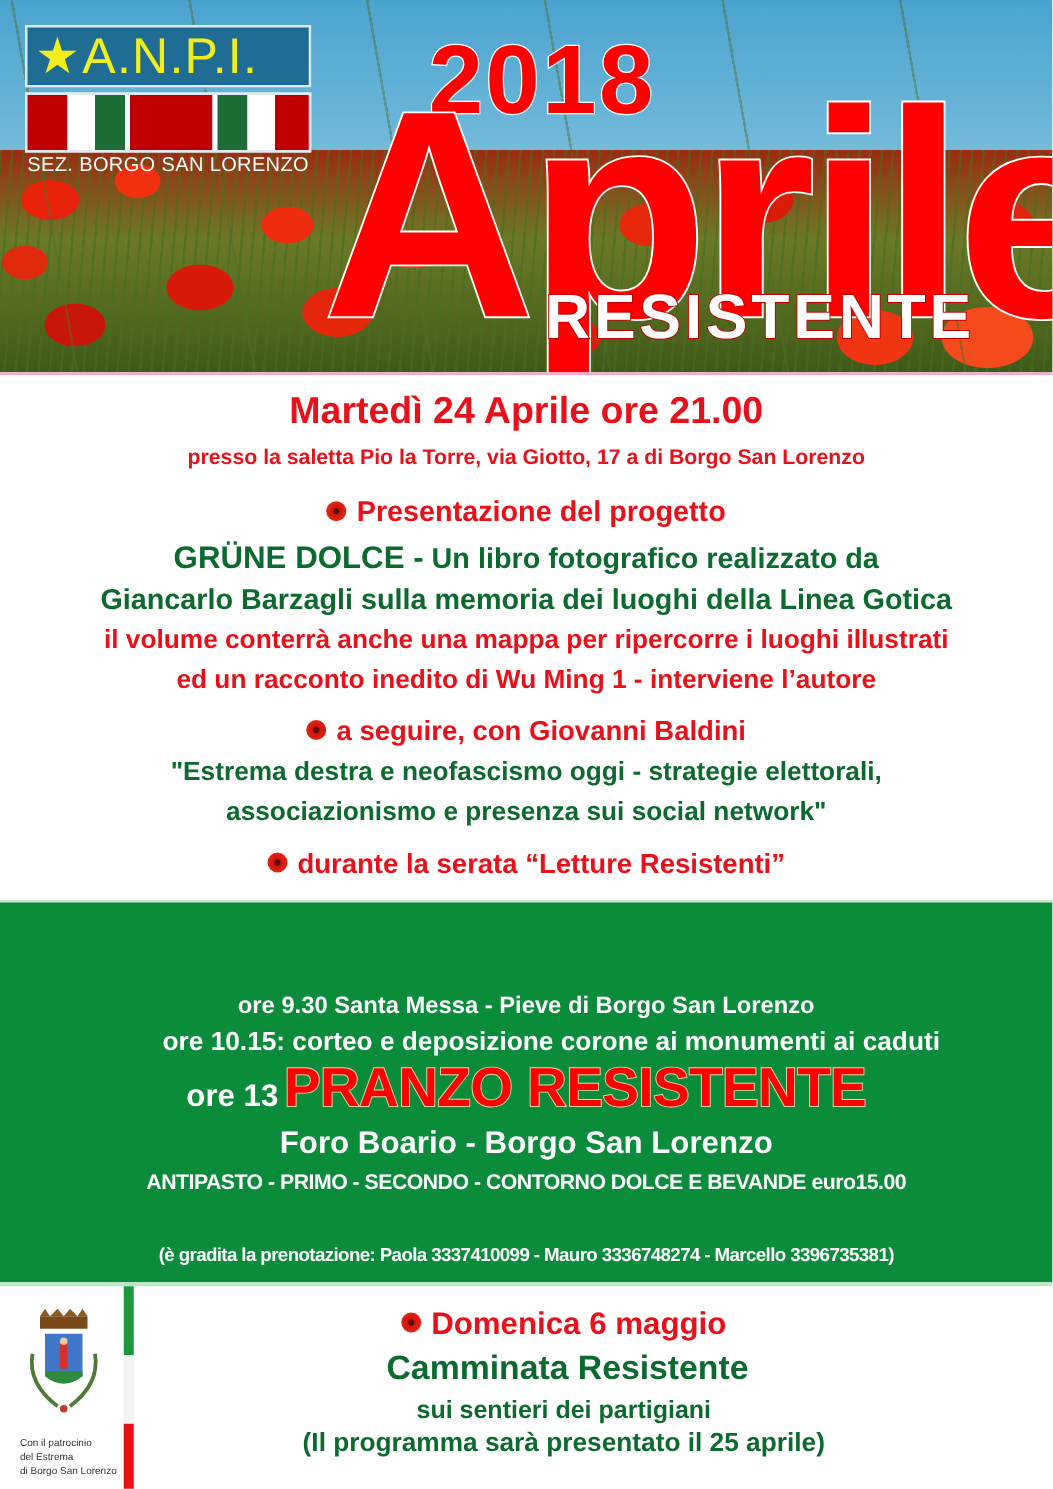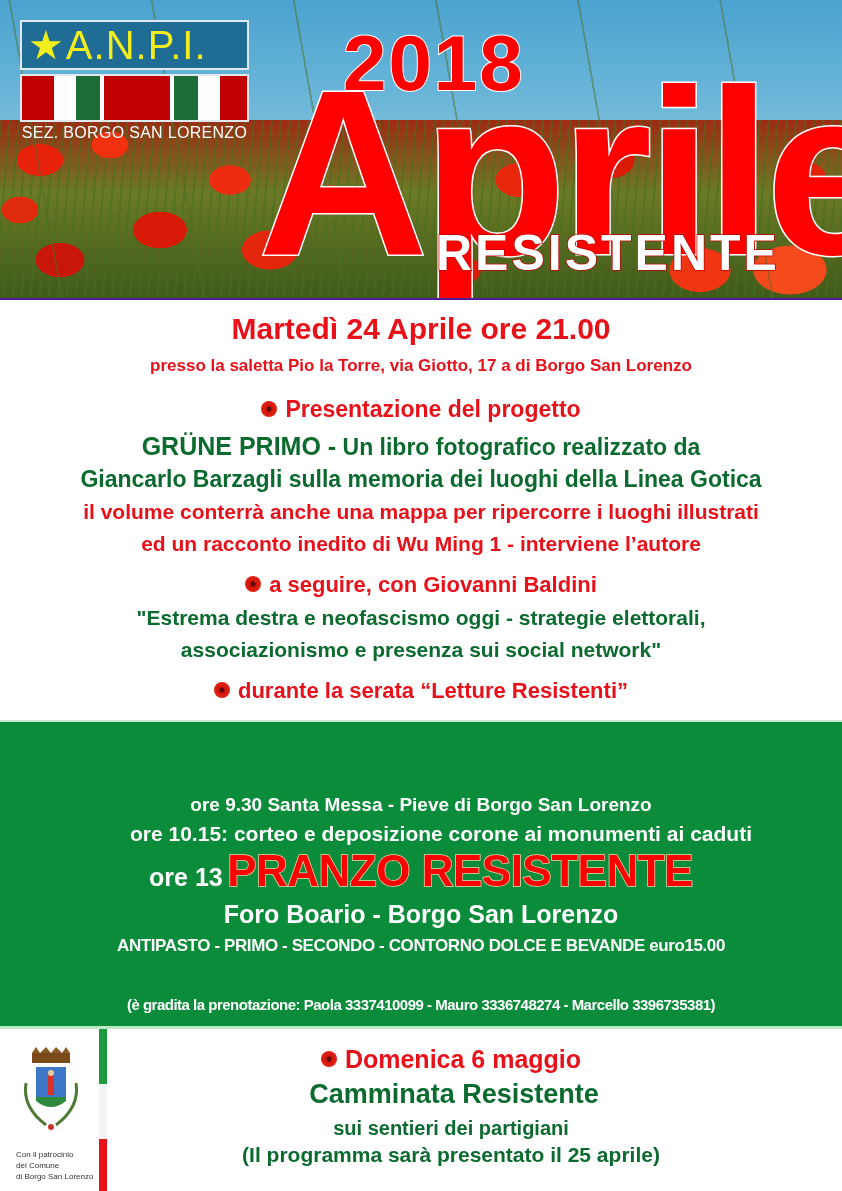--- a/index.html
+++ b/index.html
@@ -62,21 +62,21 @@
     position: absolute; left: 258px; top: 54px; font-size: 236px; font-weight: bold; color: #ff0000;
     -webkit-text-stroke: 3px #ffffff; paint-order: stroke fill; line-height: 1; letter-spacing: -6px;
   }
   .resistente {
     position: absolute; left: 436px; top: 228px; font-size: 50px; font-weight: bold; color: #ffffff;
     -webkit-text-stroke: 1.5px #c00000; paint-order: stroke fill; line-height: 1; letter-spacing: 3px;
   }
 
   
   .s1 { position: absolute; left: 0; top: 298px; width: 842px; height: 422px; background: #ffffff;
-        border-top: 2px solid #4c1d95; text-align: center; }
+        border-top: 2px solid #f9a8d4; text-align: center; }
   .red { color: #e8111a; }
   .green { color: #0b6b2f; }
   .line { position: absolute; left: 0; width: 842px; text-align: center; font-weight: bold; white-space: nowrap; }
   .poppy {
     display: inline-block; width: 16px; height: 16px; border-radius: 50%; margin-right: 8px;
     background: radial-gradient(circle at 50% 50%, #5a0a0a 0 2px, #d2140c 3px, #e8301a 100%);
     vertical-align: middle; position: relative; top: -2px;
   }
 
   
@@ -127,21 +127,21 @@
 </div>
 
 <div class="s1">
   <div class="line red" style="top:12px;font-size:30px;">Martedì 24 Aprile ore 21.00</div>
   <div class="line red" style="top:56px;font-size:17px;">presso la saletta Pio la Torre, via Giotto, 17 a di Borgo San Lorenzo</div>
 
   <div class="line red" style="top:96px;font-size:23px;">
     <span class="poppy"></span><span>Presentazione del progetto</span>
   </div>
   <div class="line green" style="top:132px;font-size:23px;">
-    <span style="font-size:25px;">GRÜNE PRIMO -</span><span> Un libro fotografico realizzato da</span>
+    <span style="font-size:25px;">GRÜNE DOLCE -</span><span> Un libro fotografico realizzato da</span>
   </div>
   <div class="line green" style="top:166px;font-size:23px;">Giancarlo Barzagli sulla memoria dei luoghi della Linea Gotica</div>
   <div class="line red" style="top:200px;font-size:21px;">il volume conterrà anche una mappa per ripercorre i luoghi illustrati</div>
   <div class="line red" style="top:232px;font-size:21px;">ed un racconto inedito di Wu Ming 1 - interviene l’autore</div>
 
   <div class="line red" style="top:272px;font-size:22px;">
     <span class="poppy"></span><span>a seguire, con Giovanni Baldini</span>
   </div>
   <div class="line green" style="top:306px;font-size:21px;">"Estrema destra e neofascismo oggi - strategie elettorali,</div>
   <div class="line green" style="top:338px;font-size:21px;">associazionismo e presenza sui social network"</div>
@@ -172,21 +172,21 @@
       <path d="M20 54 Q35 66 50 54 L50 50 L20 50 Z" fill="#2e8a3c"></path>
       <rect x="32" y="28" width="6" height="20" fill="#d9302a"></rect>
       <circle cx="35" cy="26" r="3" fill="#f0c8a0"></circle>
       <path d="M10 36 Q6 60 30 78" stroke="#4e7a36" stroke-width="3" fill="none"></path>
       <path d="M60 36 Q64 60 40 78" stroke="#4e7a36" stroke-width="3" fill="none"></path>
       <circle cx="35" cy="80" r="3" fill="#c0392b"></circle>
     </svg>
   </div>
   <div class="patron">
     <div>Con il patrocinio</div>
-    <div>del Comune</div>
+    <div>del Estrema</div>
     <div>di Borgo San Lorenzo</div>
   </div>
 
   <div class="vbar">
     <span style="height:55px;background:#1d9a3d"></span>
     <span style="height:55px;background:#f4f4f4"></span>
     <span style="height:55px;background:#e8111a"></span>
   </div>
 
   <div class="line red" style="left:60px;width:782px;top:16px;font-size:25px;">

